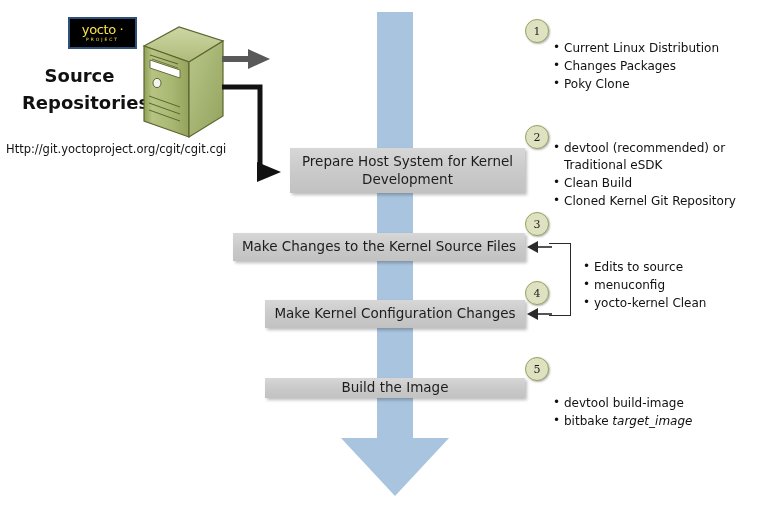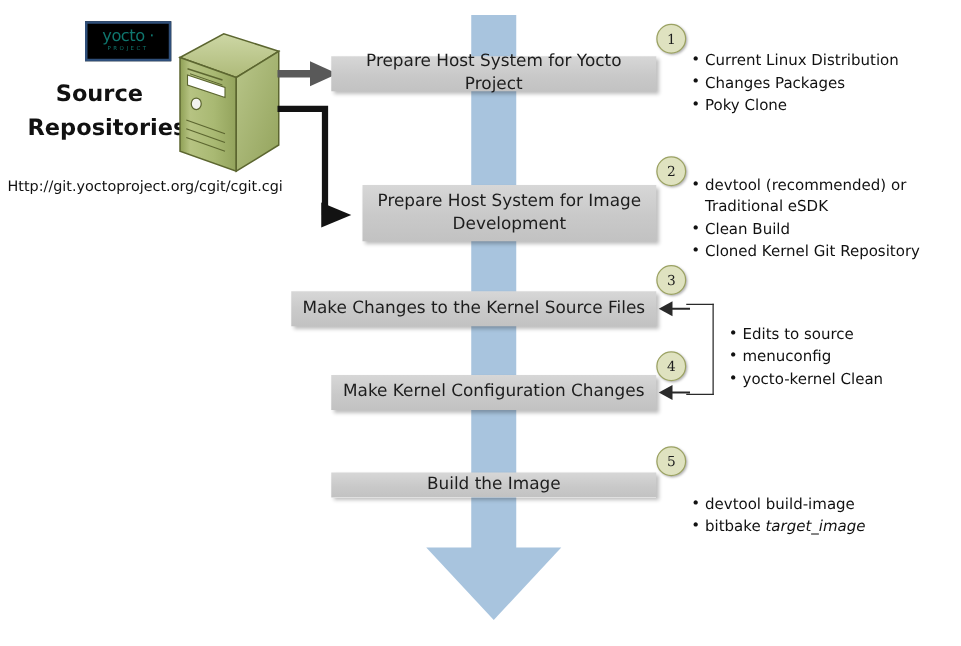--- a/index.html
+++ b/index.html
@@ -96,21 +96,21 @@
   .blist .bi em { font-style: italic; }
 
   
   .logo {
     position: absolute;
     left: 68px; top: 17px;
     width: 69px; height: 32px;
     background: #000000;
     border: 2px solid #2f4f7a;
     box-sizing: border-box;
-    color: #0f766e;
+    color: #fde047;
     display: flex;
     flex-direction: column;
     align-items: center;
     justify-content: center;
     line-height: 1;
   }
   .logo .l1 { font-size: 13px; letter-spacing: -0.4px; }
   .logo .l2 { font-size: 4.4px; letter-spacing: 2.0px; margin-top: 2px; }
 
   .srclabel {
@@ -212,26 +212,23 @@
   <svg class="conn" width="769" height="517">
     <line x1="222" y1="59" x2="250" y2="59" stroke="#595959" stroke-width="6"></line>
     <polygon points="248,49 270,59 248,69" fill="#595959"></polygon>
   </svg>
 
   <svg class="conn" width="769" height="517">
     <polyline points="222,87 260,87 260,172" fill="none" stroke="#121212" stroke-width="5"></polyline>
     <polygon points="257,162 281,172 257,182" fill="#121212"></polygon>
   </svg>
 
-  <div class="pbox" style="left:265px; top:45px; width:260px; height:28px;">
-    <span>Prepare Host System for Yocto Project</span>
-  </div>
 
   <div class="pbox" style="left:290px; top:148px; width:235px; height:45px;">
-    <span>Prepare Host System for Image Development</span>
+    <span>Prepare Host System for Kernel Development</span>
   </div>
 
   <div class="pbox" style="left:265px; top:300px; width:260px; height:28px;">
     <span>Make Kernel Configuration Changes</span>
   </div>
 
   <div class="pbox" style="left:233px; top:233px; width:292px; height:28px;">
     <span>Make Changes to the Kernel Source Files</span>
   </div>
 

